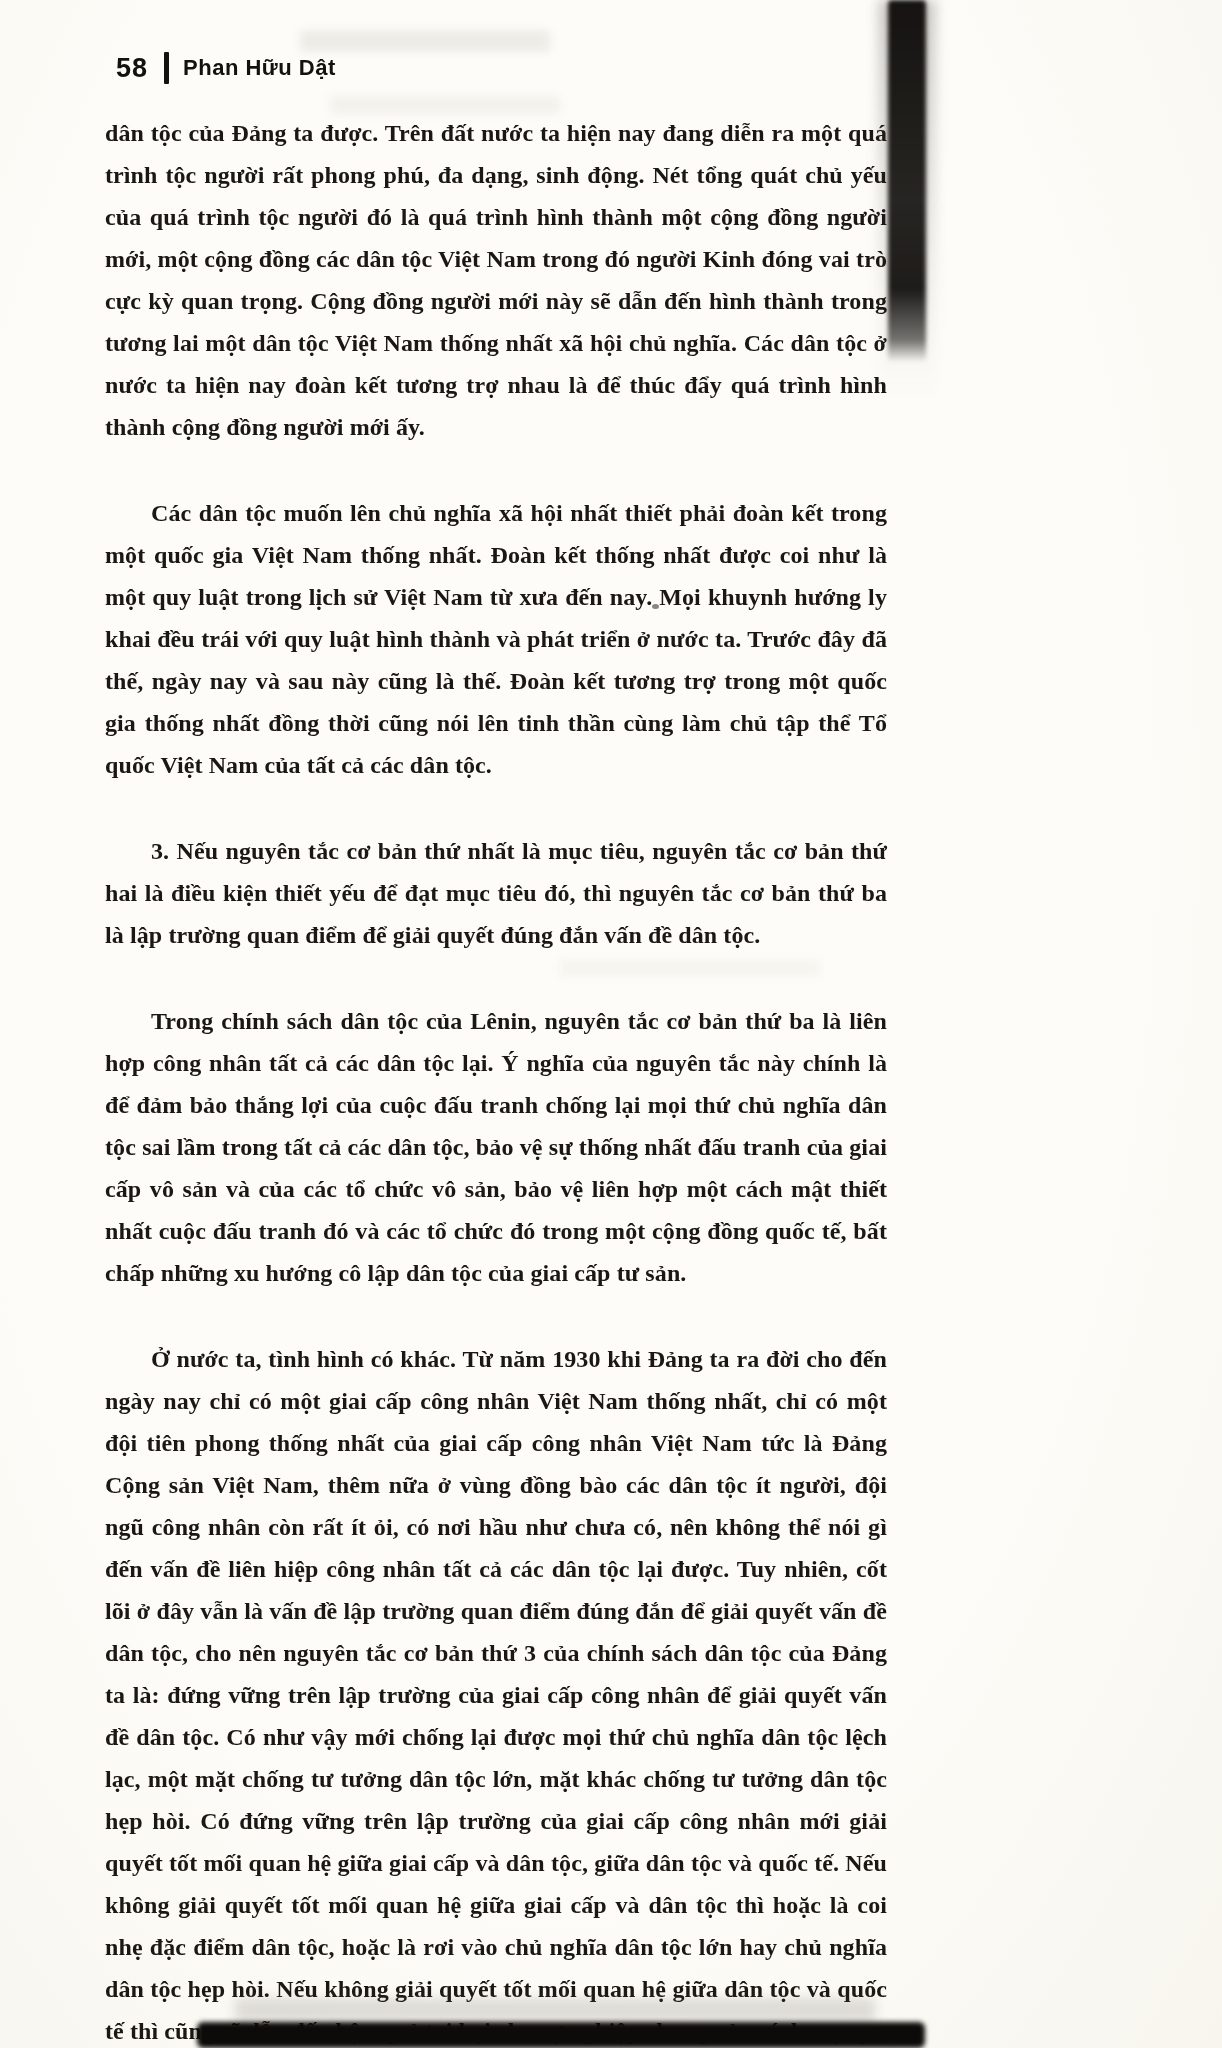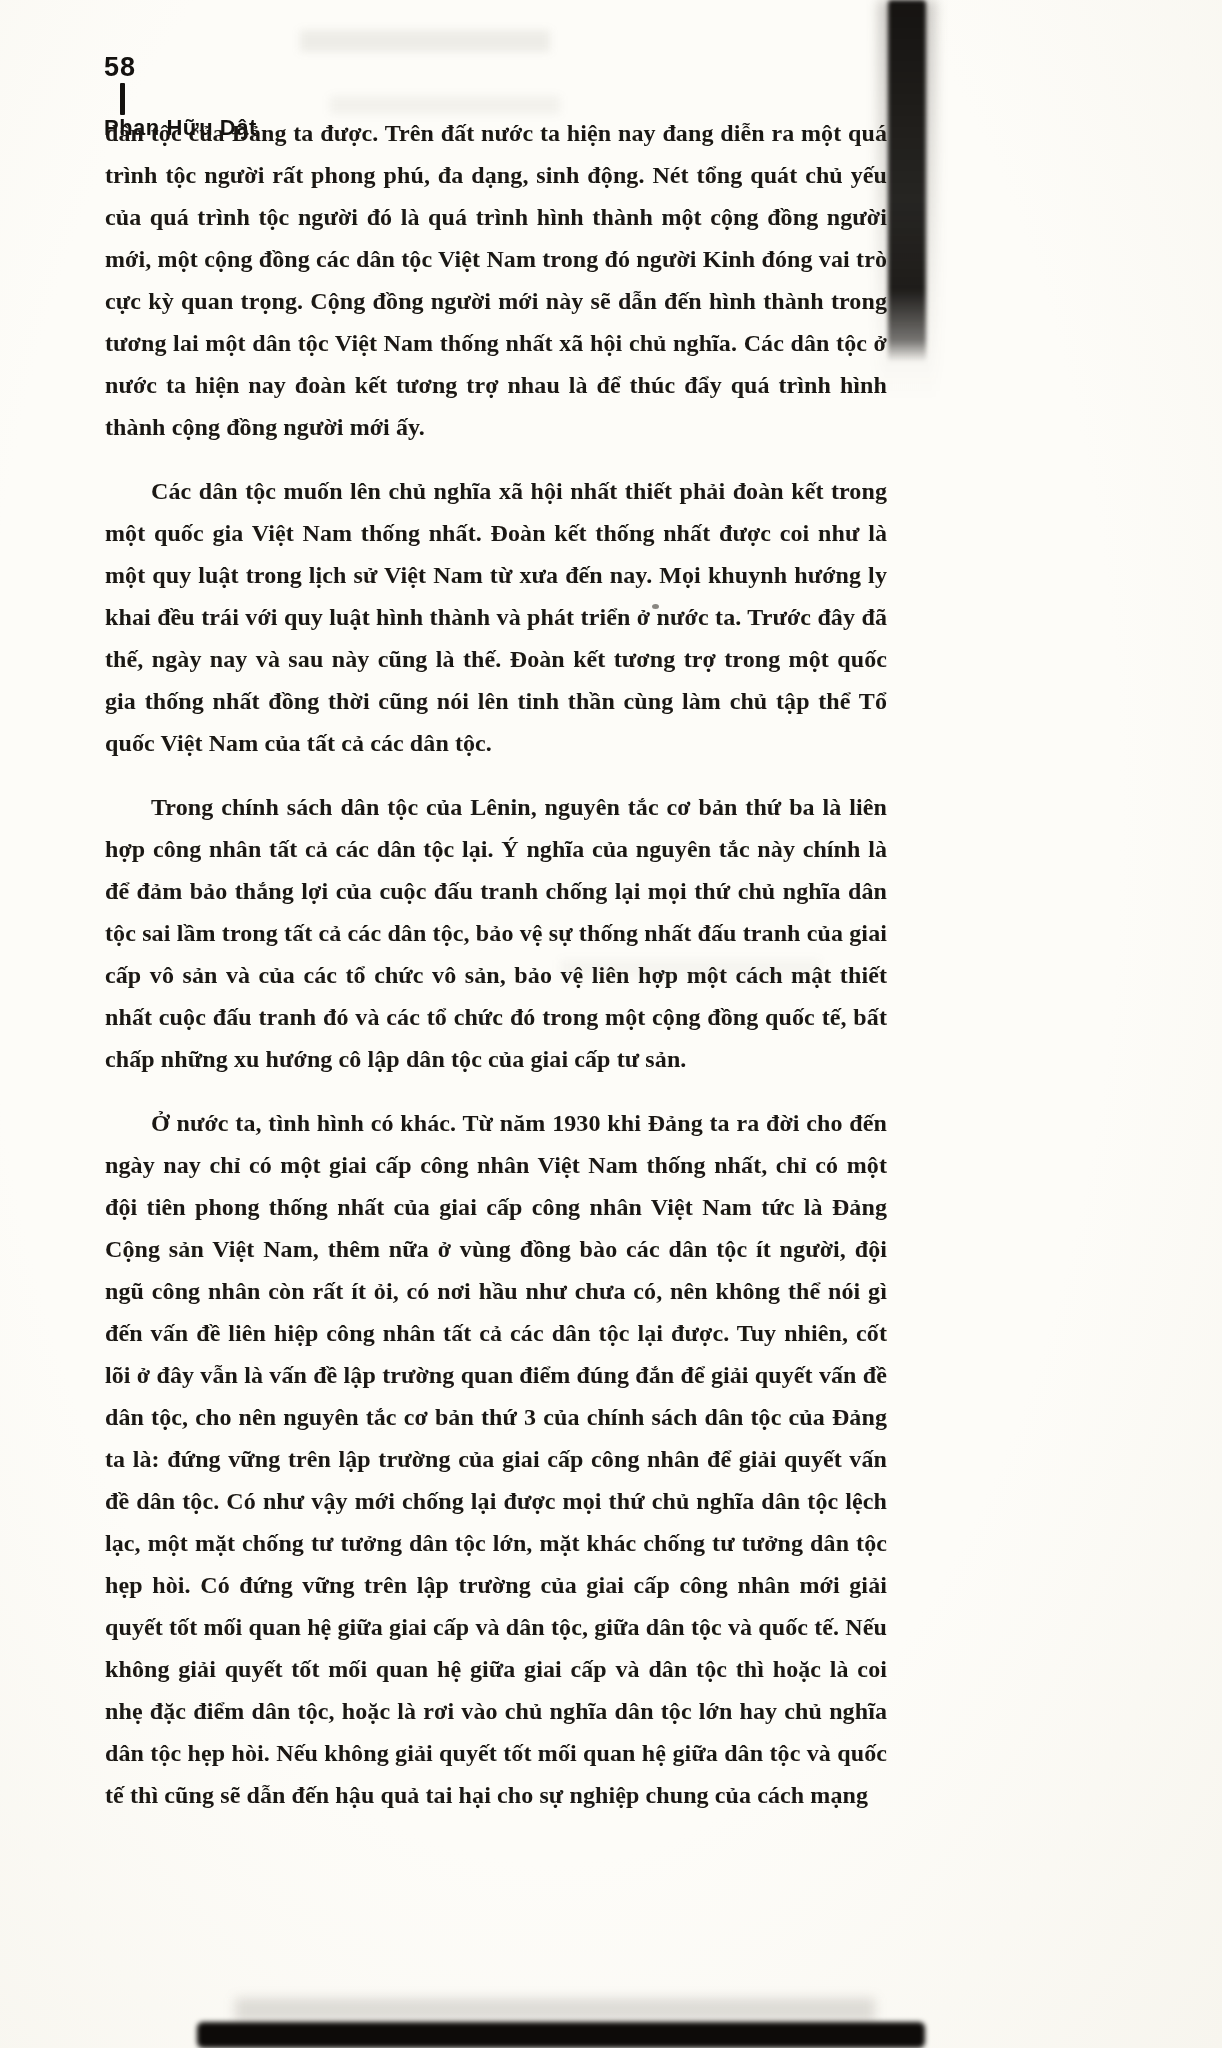--- a/index.html
+++ b/index.html
@@ -16,26 +16,25 @@
   }
   .page {
     position: absolute;
     inset: 0;
     background: radial-gradient(ellipse at 45% 40%, #fdfcf8 60%, #f7f5ee 100%);
   }
   
   .page-header {
     position: absolute;
     top: 52px;
-    left: 104px;
+    left: 116px;
     display: flex;
-    align-items: flex-start;
+    align-items: center;
     font-family: "Liberation Sans", "DejaVu Sans", sans-serif;
     color: #14120f;
-    flex-direction: column;
   }
   .page-num {
     font-size: 27px;
     font-weight: 700;
     letter-spacing: 1px;
   }
   .header-divider {
     width: 5px;
     height: 32px;
     background: #14120f;
@@ -56,21 +55,21 @@
     color: #1b1814;
   }
   .para {
     font-size: 24px;
     line-height: 42px;
     font-weight: 600;
     text-align: justify;
     margin: 0 0 22px 0;
     letter-spacing: 0.1px;
   }
-  .para.indent { text-indent: 46px; }
+  .para.indent { text-indent: 46px; margin-top: 44px; }
   .para.no-indent { text-indent: 0; }
 
   
   .artifact { position: absolute; pointer-events: none; }
   .right-edge-bar {
     left: 888px;
     top: 0;
     width: 38px;
     height: 362px;
     background: linear-gradient(to bottom,
@@ -148,20 +147,21 @@
 
   <header class="page-header">
     <span class="page-num">58</span>
     <span class="header-divider"></span>
     <span class="author">Phan Hữu Dật</span>
   </header>
 
   <main class="content">
     <p class="para no-indent">dân tộc của Đảng ta được. Trên đất nước ta hiện nay đang diễn ra một quá trình tộc người rất phong phú, đa dạng, sinh động. Nét tổng quát chủ yếu của quá trình tộc người đó là quá trình hình thành một cộng đồng người mới, một cộng đồng các dân tộc Việt Nam trong đó người Kinh đóng vai trò cực kỳ quan trọng. Cộng đồng người mới này sẽ dẫn đến hình thành trong tương lai một dân tộc Việt Nam thống nhất xã hội chủ nghĩa. Các dân tộc ở nước ta hiện nay đoàn kết tương trợ nhau là để thúc đẩy quá trình hình thành cộng đồng người mới ấy.</p>
     <p class="para indent">Các dân tộc muốn lên chủ nghĩa xã hội nhất thiết phải đoàn kết trong một quốc gia Việt Nam thống nhất. Đoàn kết thống nhất được coi như là một quy luật trong lịch sử Việt Nam từ xưa đến nay. Mọi khuynh hướng ly khai đều trái với quy luật hình thành và phát triển ở nước ta. Trước đây đã thế, ngày nay và sau này cũng là thế. Đoàn kết tương trợ trong một quốc gia thống nhất đồng thời cũng nói lên tinh thần cùng làm chủ tập thể Tổ quốc Việt Nam của tất cả các dân tộc.</p>
+    <p class="para indent">3. Nếu nguyên tắc cơ bản thứ nhất là mục tiêu, nguyên tắc cơ bản thứ hai là điều kiện thiết yếu để đạt mục tiêu đó, thì nguyên tắc cơ bản thứ ba là lập trường quan điểm để giải quyết đúng đắn vấn đề dân tộc.</p>
     <p class="para indent">Trong chính sách dân tộc của Lênin, nguyên tắc cơ bản thứ ba là liên hợp công nhân tất cả các dân tộc lại. Ý nghĩa của nguyên tắc này chính là để đảm bảo thắng lợi của cuộc đấu tranh chống lại mọi thứ chủ nghĩa dân tộc sai lầm trong tất cả các dân tộc, bảo vệ sự thống nhất đấu tranh của giai cấp vô sản và của các tổ chức vô sản, bảo vệ liên hợp một cách mật thiết nhất cuộc đấu tranh đó và các tổ chức đó trong một cộng đồng quốc tế, bất chấp những xu hướng cô lập dân tộc của giai cấp tư sản.</p>
     <p class="para indent">Ở nước ta, tình hình có khác. Từ năm 1930 khi Đảng ta ra đời cho đến ngày nay chỉ có một giai cấp công nhân Việt Nam thống nhất, chỉ có một đội tiên phong thống nhất của giai cấp công nhân Việt Nam tức là Đảng Cộng sản Việt Nam, thêm nữa ở vùng đồng bào các dân tộc ít người, đội ngũ công nhân còn rất ít ỏi, có nơi hầu như chưa có, nên không thể nói gì đến vấn đề liên hiệp công nhân tất cả các dân tộc lại được. Tuy nhiên, cốt lõi ở đây vẫn là vấn đề lập trường quan điểm đúng đắn để giải quyết vấn đề dân tộc, cho nên nguyên tắc cơ bản thứ 3 của chính sách dân tộc của Đảng ta là: đứng vững trên lập trường của giai cấp công nhân để giải quyết vấn đề dân tộc. Có như vậy mới chống lại được mọi thứ chủ nghĩa dân tộc lệch lạc, một mặt chống tư tưởng dân tộc lớn, mặt khác chống tư tưởng dân tộc hẹp hòi. Có đứng vững trên lập trường của giai cấp công nhân mới giải quyết tốt mối quan hệ giữa giai cấp và dân tộc, giữa dân tộc và quốc tế. Nếu không giải quyết tốt mối quan hệ giữa giai cấp và dân tộc thì hoặc là coi nhẹ đặc điểm dân tộc, hoặc là rơi vào chủ nghĩa dân tộc lớn hay chủ nghĩa dân tộc hẹp hòi. Nếu không giải quyết tốt mối quan hệ giữa dân tộc và quốc tế thì cũng sẽ dẫn đến hậu quả tai hại cho sự nghiệp chung của cách mạng</p>
   </main>
 
   <div class="artifact right-edge-halo"></div>
   <div class="artifact right-edge-bar"></div>
   <div class="artifact bottom-smudge"></div>
   <div class="artifact bottom-bar"></div>
   <div class="artifact ghost-top-1"></div>
   <div class="artifact ghost-top-2"></div>

